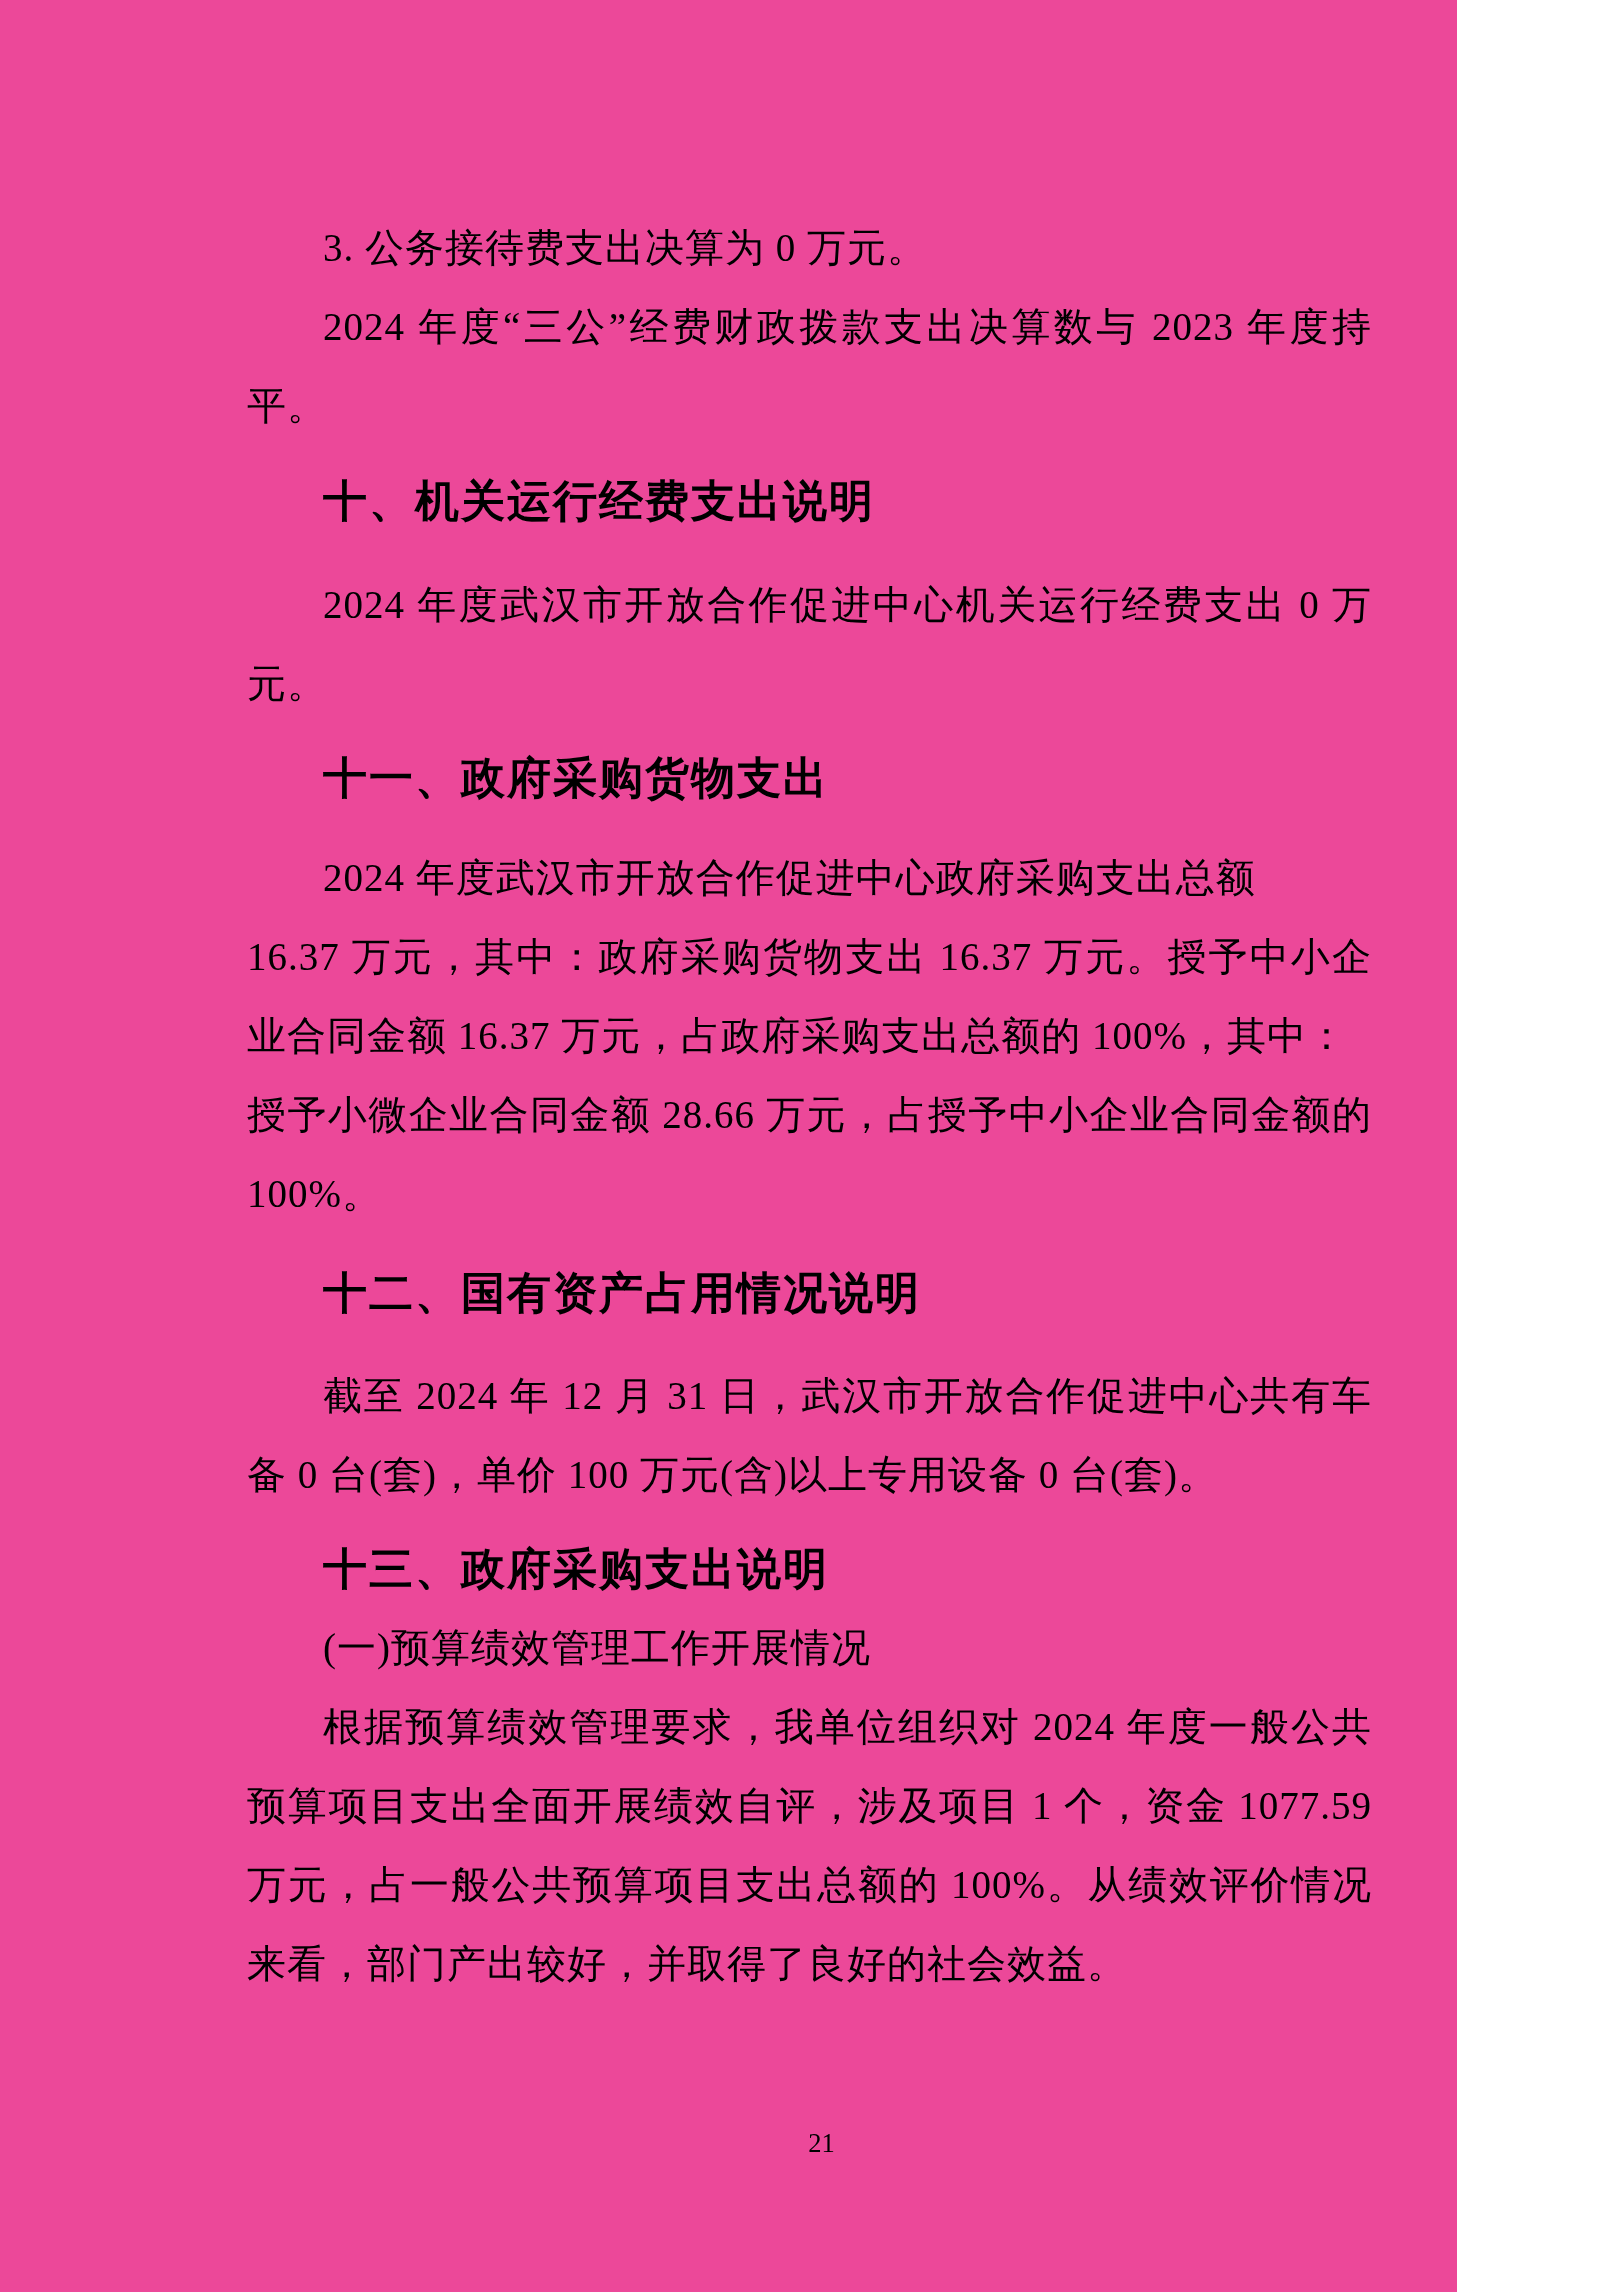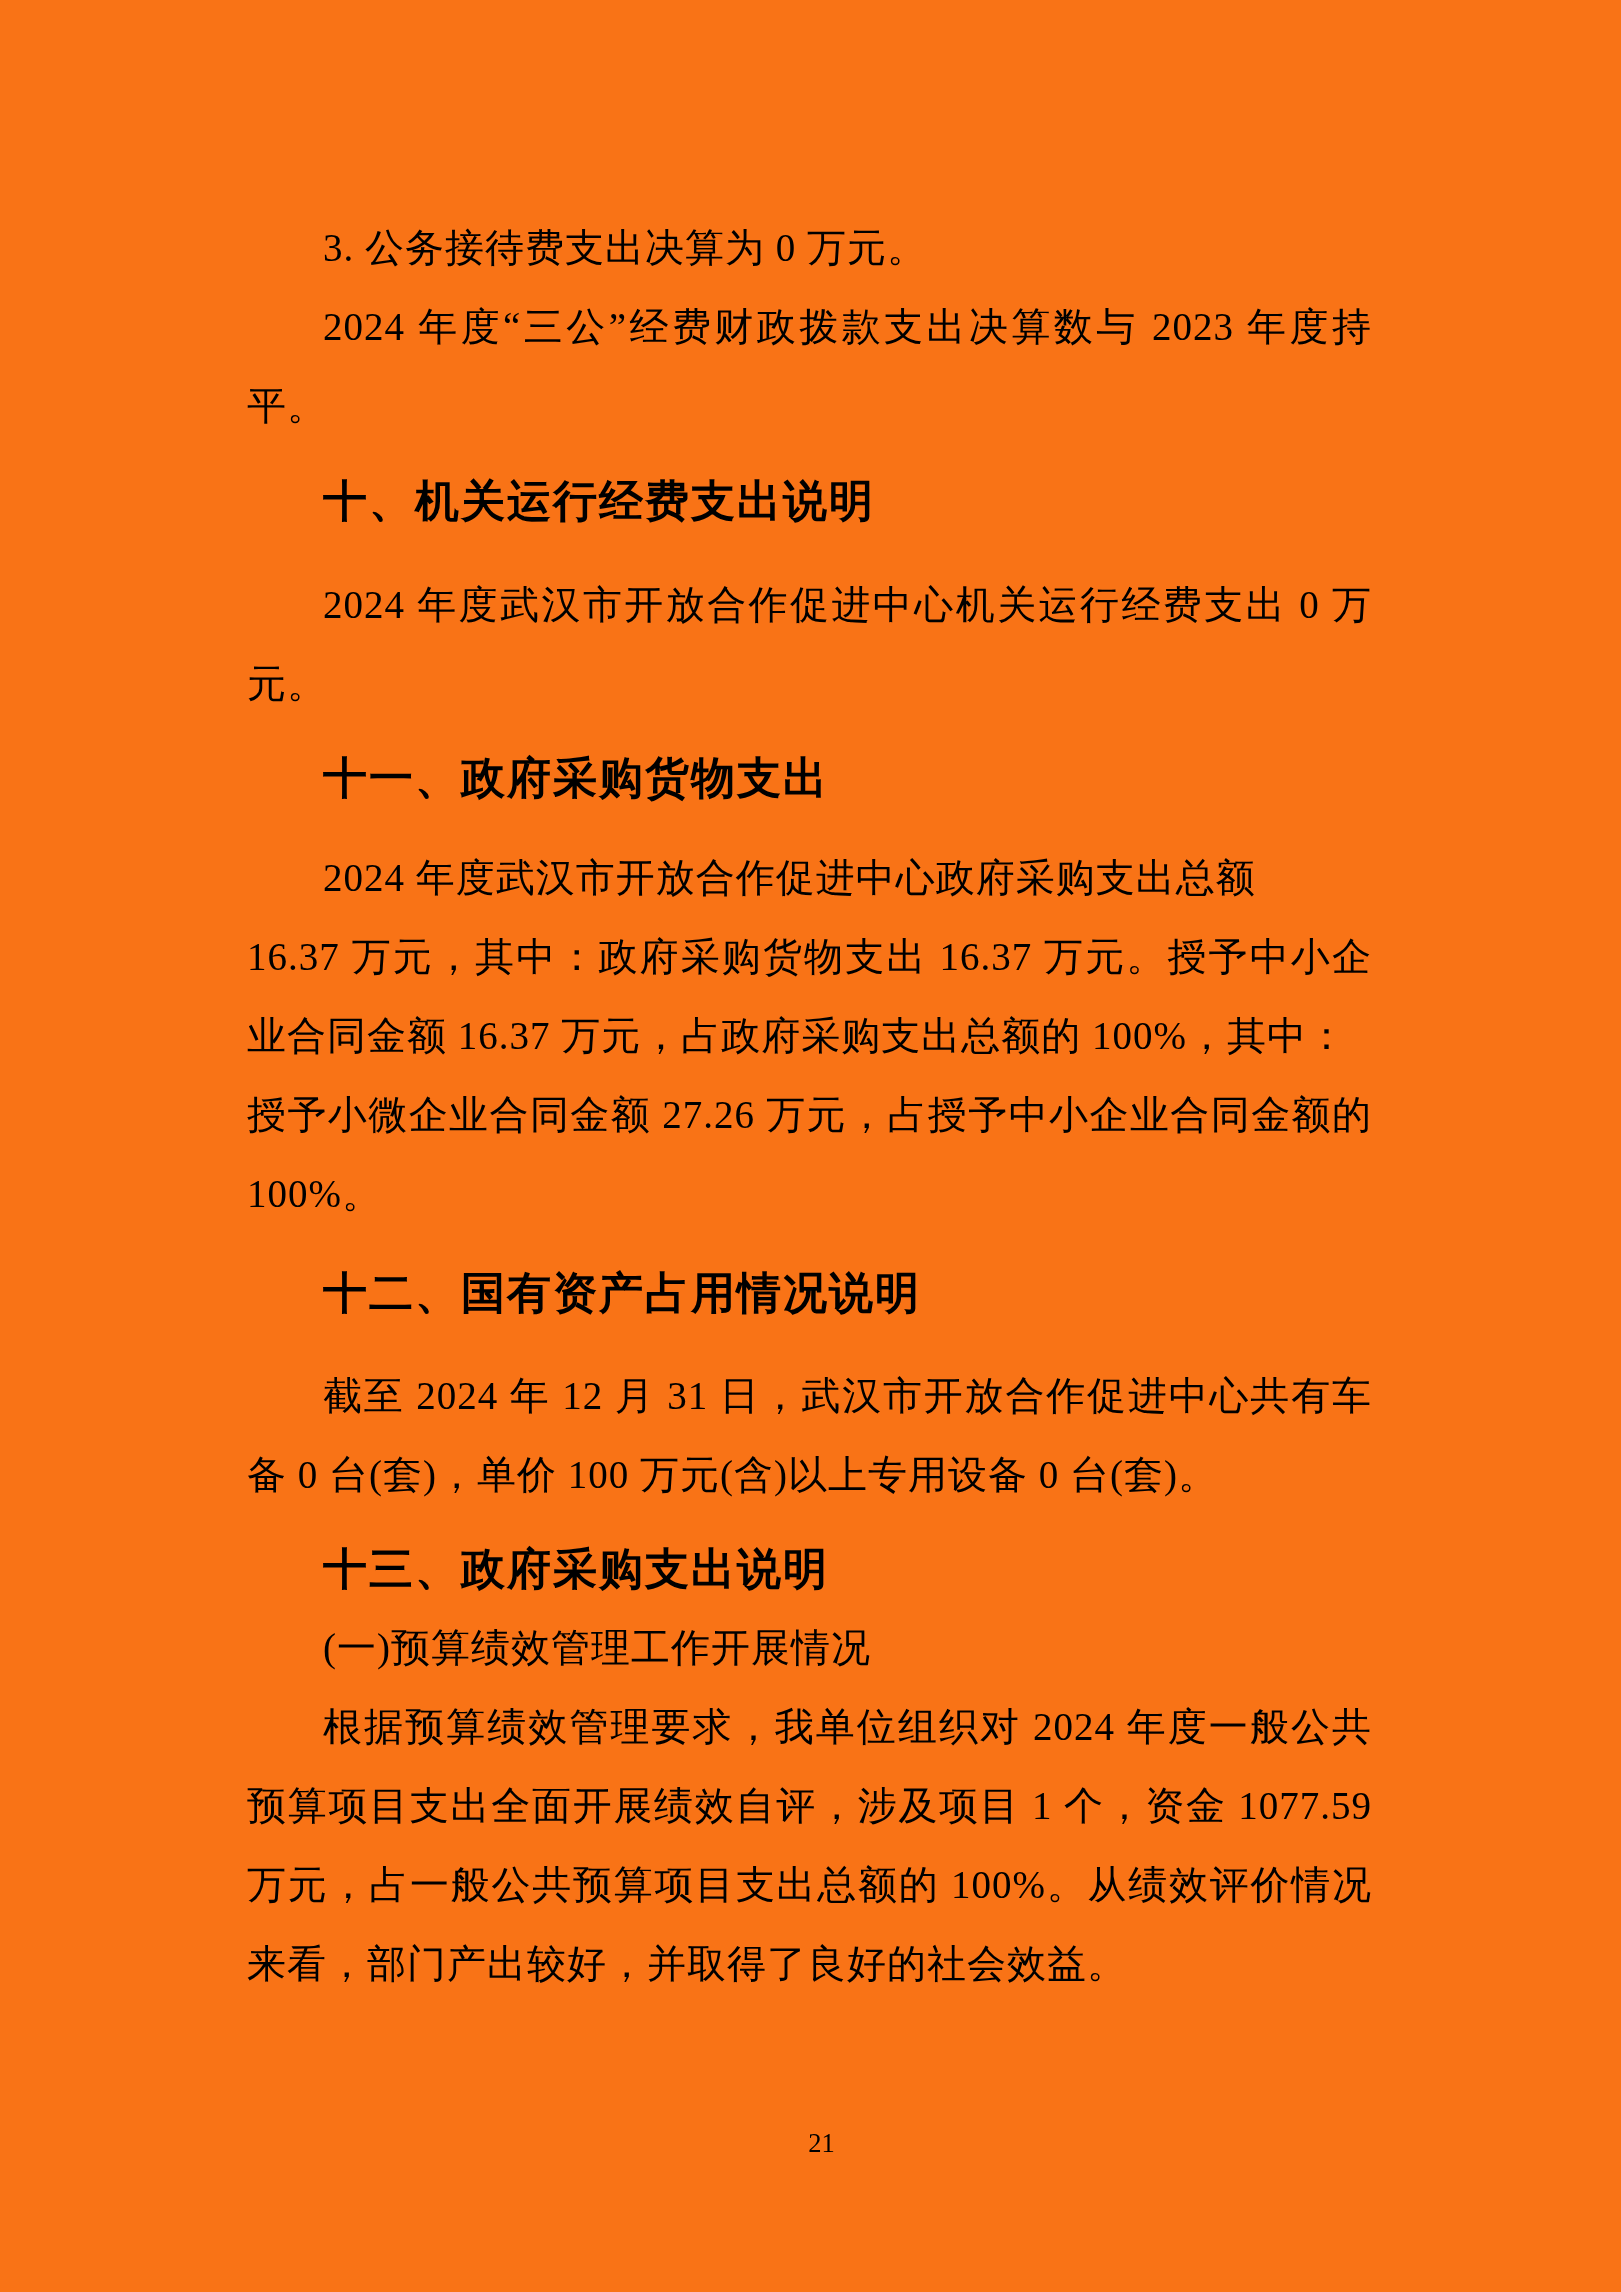--- a/index.html
+++ b/index.html
@@ -2,23 +2,23 @@
 <html><head>
 <meta charset="utf-8">
 <style>
   html, body {
     margin: 0;
     padding: 0;
     background: #ffffff;
   }
   .page {
     position: relative;
-    width: 1621px;
+    width: 1457px;
     height: 2293px;
-    background: #f97316;
+    background: #ec4899;
     overflow: hidden;
     color: #000000;
   }
   .content {
     position: absolute;
     left: 247px;
     top: 208px;
     width: 1125px;
   }
   .line {
@@ -87,21 +87,21 @@
     </div>
 
     <div class="heading hb-b">
       <div class="line">十一、政府采购货物支出</div>
     </div>
 
     <div class="para">
       <div class="line indent">2024 年度武汉市开放合作促进中心政府采购支出总额</div>
       <div class="line fill">16.37 万元，其中：政府采购货物支出 16.37 万元。授予中小企</div>
       <div class="line">业合同金额 16.37 万元，占政府采购支出总额的 100%，其中：</div>
-      <div class="line fill">授予小微企业合同金额 27.26 万元，占授予中小企业合同金额的</div>
+      <div class="line fill">授予小微企业合同金额 28.66 万元，占授予中小企业合同金额的</div>
       <div class="line">100%。</div>
     </div>
 
     <div class="heading hb-c">
       <div class="line">十二、国有资产占用情况说明</div>
     </div>
 
     <div class="para">
       <div class="line indent fill">截至 2024 年 12 月 31 日，武汉市开放合作促进中心共有车</div>
       <div class="line">备 0 台(套)，单价 100 万元(含)以上专用设备 0 台(套)。</div>

